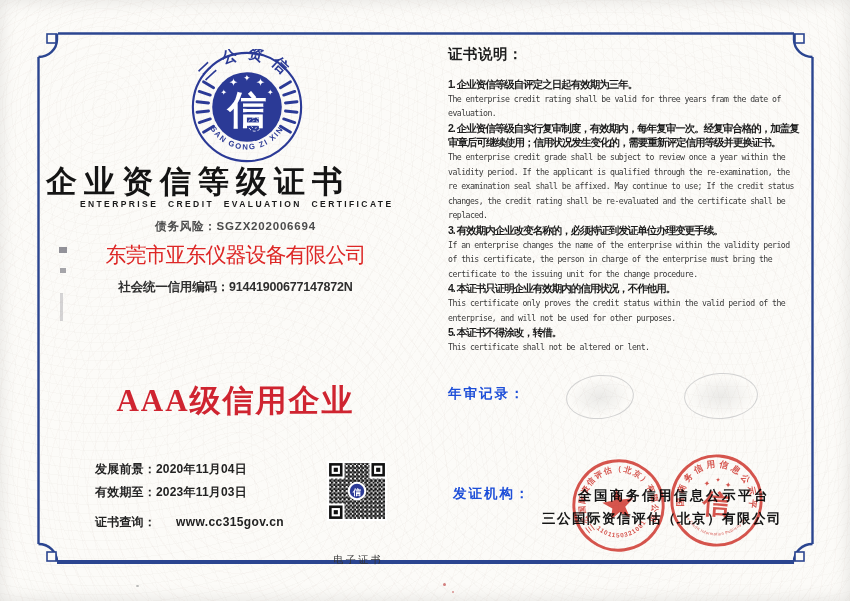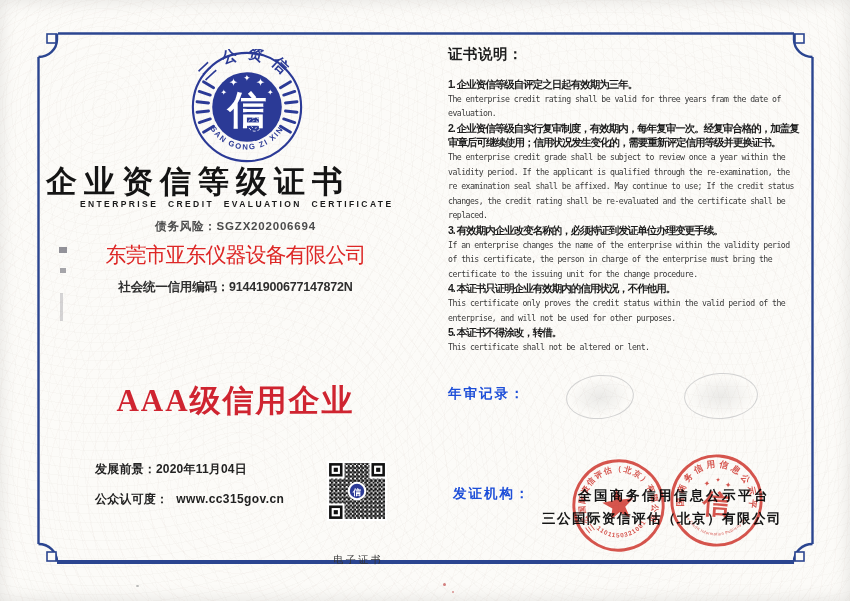--- a/index.html
+++ b/index.html
@@ -52,21 +52,21 @@
     text-indent:2em;text-align:justify;letter-spacing:-1.3px;
   }
   .rating{
     left:0;top:347px;width:100%;text-align:center;
     font-family:"Liberation Serif","DejaVu Serif",serif;
     font-size:31px;font-weight:bold;color:#cf2430;letter-spacing:2px;
   }
   .dates{left:56px;top:428px;font-size:12px;font-weight:bold;color:#222;}
   .dates .row{margin-bottom:6px;letter-spacing:.2px;}
   .dates .row.query{margin-top:13px;}
-  .dates .row.query .val{margin-left:8px;letter-spacing:.4px;}
+  .dates .row.query .val{margin-left:20px;letter-spacing:.4px;}
   .qr{left:288px;top:428px;width:60px;height:60px;}
   .qr-caption{
     left:282px;top:520px;width:72px;text-align:center;
     font-size:10px;color:#333;letter-spacing:2.5px;text-indent:2.5px;
   }
 
   .heading{
     left:16px;top:12px;font-size:14.5px;font-weight:bold;color:#1d1d1d;letter-spacing:.5px;
   }
   .clauses{left:16px;top:44px;width:352px;}
@@ -188,22 +188,25 @@
       <span>社会统一信用编码：</span><span>91441900677147872N</span>
     </div>
 
 
     <div class="rating">AAA级信用企业</div>
 
     <div class="dates">
       <div class="row">
         <span>发展前景：</span><span class="val">2020年11月04日</span>
       </div>
+      <div class="row">
+        <span>有效期至：</span><span class="val">2023年11月03日</span>
+      </div>
       <div class="row query">
-        <span>公众认可度：</span><span class="val">www.cc315gov.cn</span>
+        <span>证书查询：</span><span class="val">www.cc315gov.cn</span>
       </div>
     </div>
 
     <svg class="qr" viewBox="0 0 58 58">
       <defs>
         <pattern id="qrchk" width="4" height="4" patternUnits="userSpaceOnUse">
           <rect width="2" height="2" fill="#111"></rect>
             <rect x="2" y="2" width="2" height="2" fill="#111"></rect>
         </pattern>
         <pattern id="qrchk2" width="6" height="6" patternUnits="userSpaceOnUse" patternTransform="rotate(45)">

